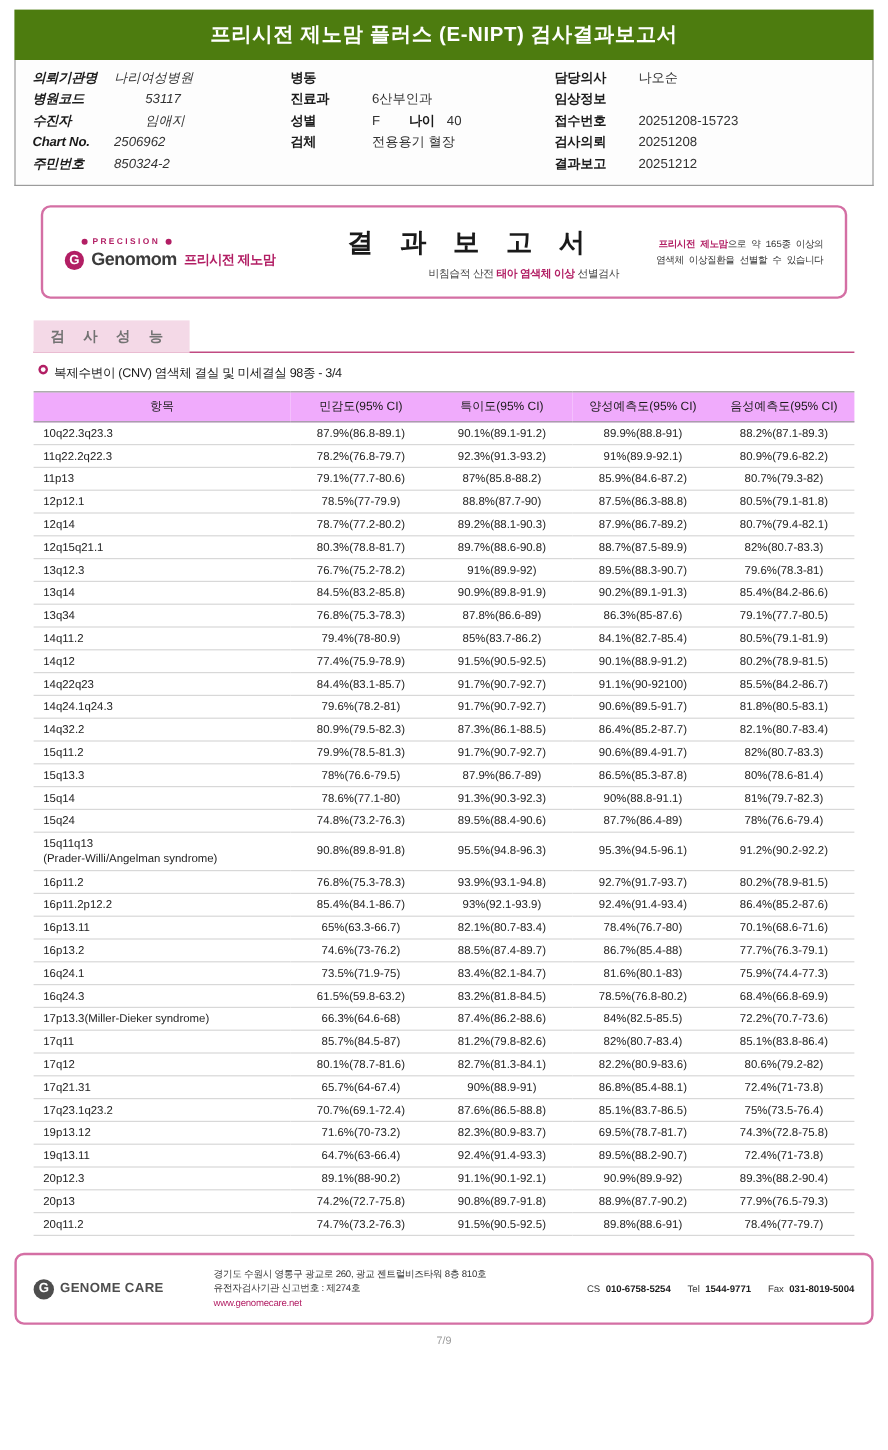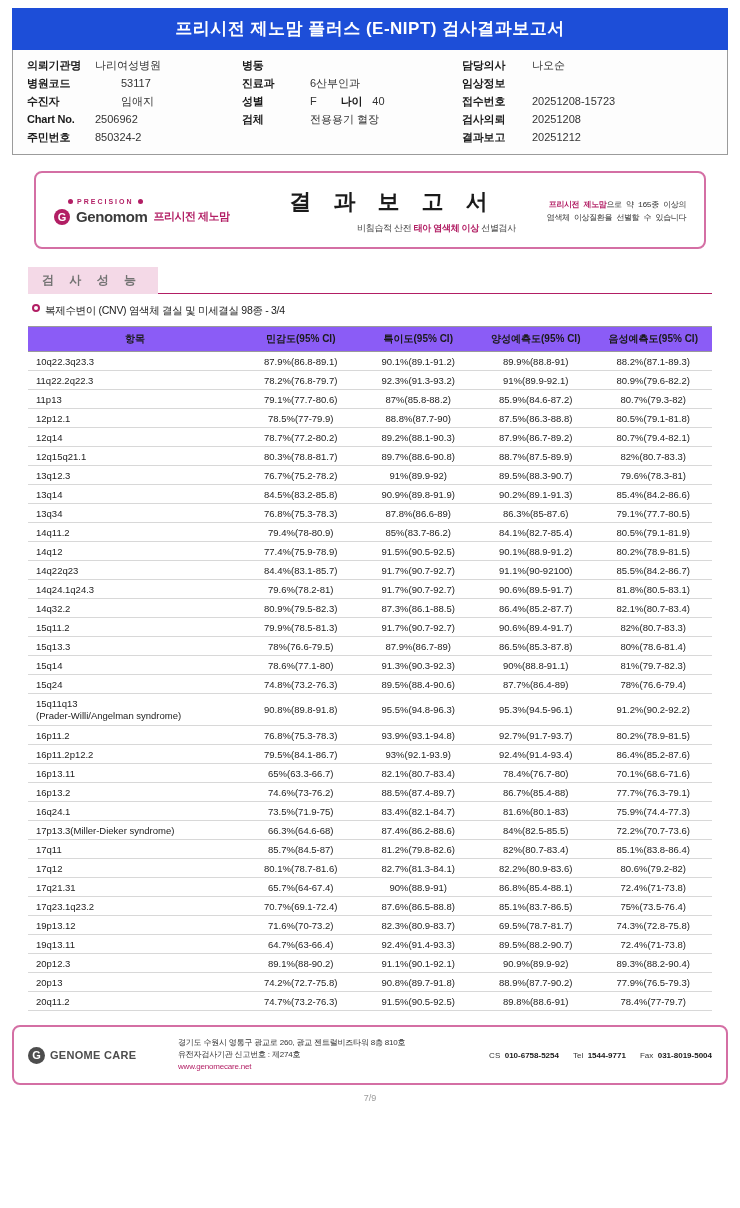--- a/index.html
+++ b/index.html
@@ -11,42 +11,42 @@
     width: 740px;
     height: 1208px;
     position: relative;
     font-family: "Liberation Sans", sans-serif;
     color: #231f20;
     font-size: 11px;
   }
 
   
   .title-bar {
-    background: #1d4ed8;
+    background: #4d7c0f;
     color: #ffffff;
     text-align: center;
     font-size: 17px;
     font-weight: bold;
     letter-spacing: 0.5px;
     padding: 9px 0 10px 0;
     margin: 8px 12px 0 12px;
   }
 
   
   .info-box {
     margin: 0 12px;
     border: 1px solid #9b9b9b;
     border-top: none;
     background: #fdfdfd;
     padding: 8px 14px 10px 14px;
     display: flex;
     gap: 0;
   }
   .info-col { display: flex; flex-direction: column; gap: 4px; }
-  .info-col.c1 { width: 215px; }
+  .info-col.c1 { width: 215px; font-style: italic; }
   .info-col.c2 { width: 220px; }
   .info-col.c3 { flex: 1; }
   .info-row { display: flex; align-items: baseline; font-size: 11px; line-height: 14px; }
   .info-label {
     font-weight: bold;
     color: #1a1a1a;
     width: 68px;
     flex: none;
     letter-spacing: -0.2px;
   }
@@ -131,24 +131,24 @@
   }
 
   
   table.cnv {
     width: 100%;
     border-collapse: collapse;
     font-size: 9.5px;
     table-layout: fixed;
   }
   table.cnv th {
-    background: #8b5cf6;
+    background: #f0abfc;
     border-top: 1px solid #9a9a9a;
     border-bottom: 1px solid #9a9a9a;
-    font-weight: bold;
+    font-weight: normal;
     padding: 5px 2px;
     font-size: 10px;
     color: #1a1a1a;
   }
   table.cnv td {
     border-bottom: 1px solid #d8d8d8;
     padding: 3.5px 4px;
     color: #222;
   }
   table.cnv td.item { text-align: left; padding-left: 8px; }
@@ -448,21 +448,21 @@
         </tr>
         <tr>
           <td class="item">16p11.2</td>
           <td class="num">76.8%(75.3-78.3)</td>
           <td class="num">93.9%(93.1-94.8)</td>
           <td class="num">92.7%(91.7-93.7)</td>
           <td class="num">80.2%(78.9-81.5)</td>
         </tr>
         <tr>
           <td class="item">16p11.2p12.2</td>
-          <td class="num">79.5%(84.1-86.7)</td>
+          <td class="num">85.4%(84.1-86.7)</td>
           <td class="num">93%(92.1-93.9)</td>
           <td class="num">92.4%(91.4-93.4)</td>
           <td class="num">86.4%(85.2-87.6)</td>
         </tr>
         <tr>
           <td class="item">16p13.11</td>
           <td class="num">65%(63.3-66.7)</td>
           <td class="num">82.1%(80.7-83.4)</td>
           <td class="num">78.4%(76.7-80)</td>
           <td class="num">70.1%(68.6-71.6)</td>
@@ -475,20 +475,27 @@
           <td class="num">77.7%(76.3-79.1)</td>
         </tr>
         <tr>
           <td class="item">16q24.1</td>
           <td class="num">73.5%(71.9-75)</td>
           <td class="num">83.4%(82.1-84.7)</td>
           <td class="num">81.6%(80.1-83)</td>
           <td class="num">75.9%(74.4-77.3)</td>
         </tr>
         <tr>
+          <td class="item">16q24.3</td>
+          <td class="num">61.5%(59.8-63.2)</td>
+          <td class="num">83.2%(81.8-84.5)</td>
+          <td class="num">78.5%(76.8-80.2)</td>
+          <td class="num">68.4%(66.8-69.9)</td>
+        </tr>
+        <tr>
           <td class="item">17p13.3(Miller-Dieker syndrome)</td>
           <td class="num">66.3%(64.6-68)</td>
           <td class="num">87.4%(86.2-88.6)</td>
           <td class="num">84%(82.5-85.5)</td>
           <td class="num">72.2%(70.7-73.6)</td>
         </tr>
         <tr>
           <td class="item">17q11</td>
           <td class="num">85.7%(84.5-87)</td>
           <td class="num">81.2%(79.8-82.6)</td>

